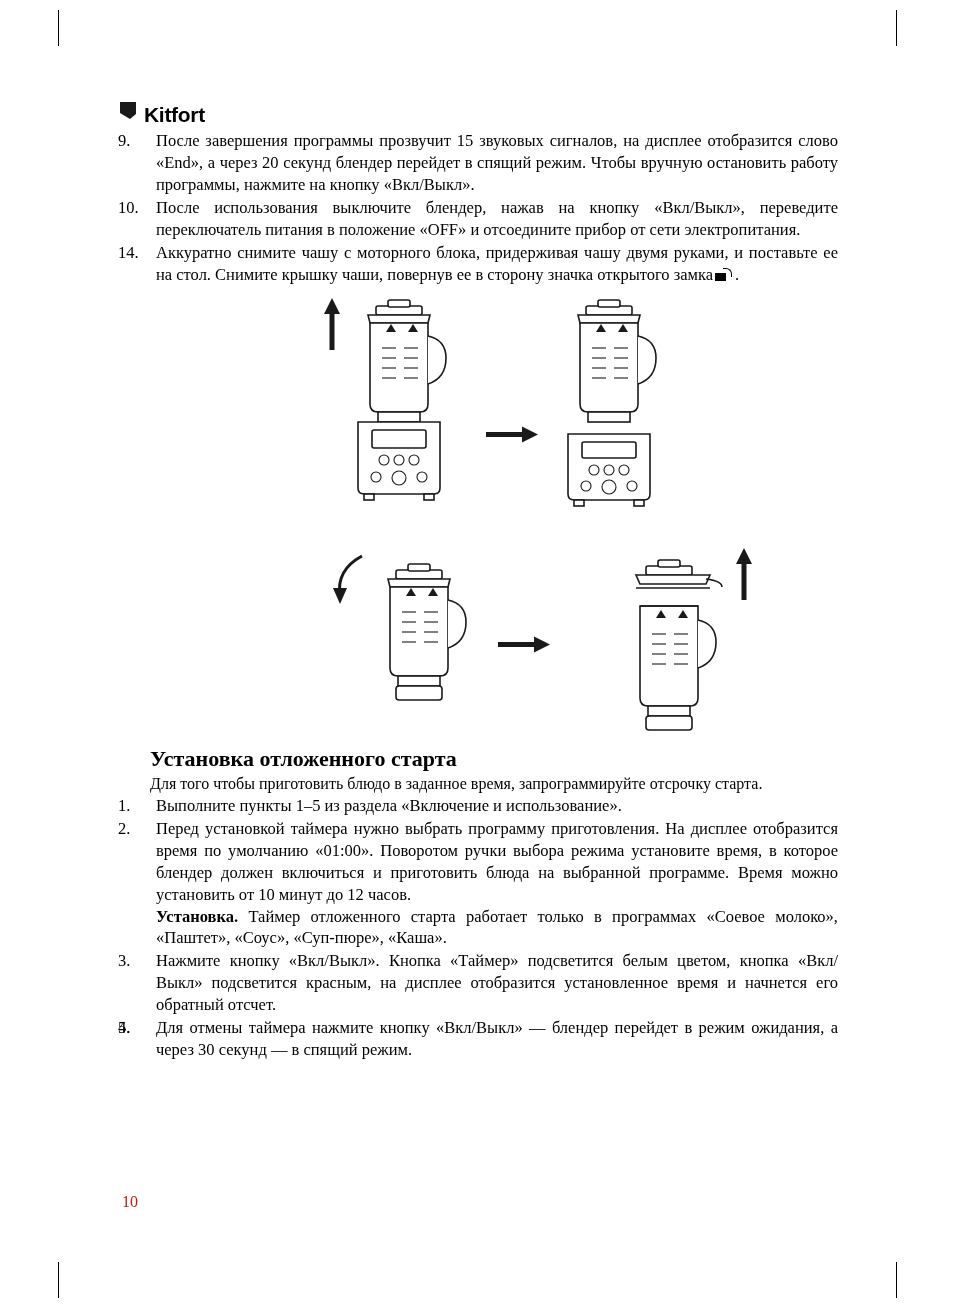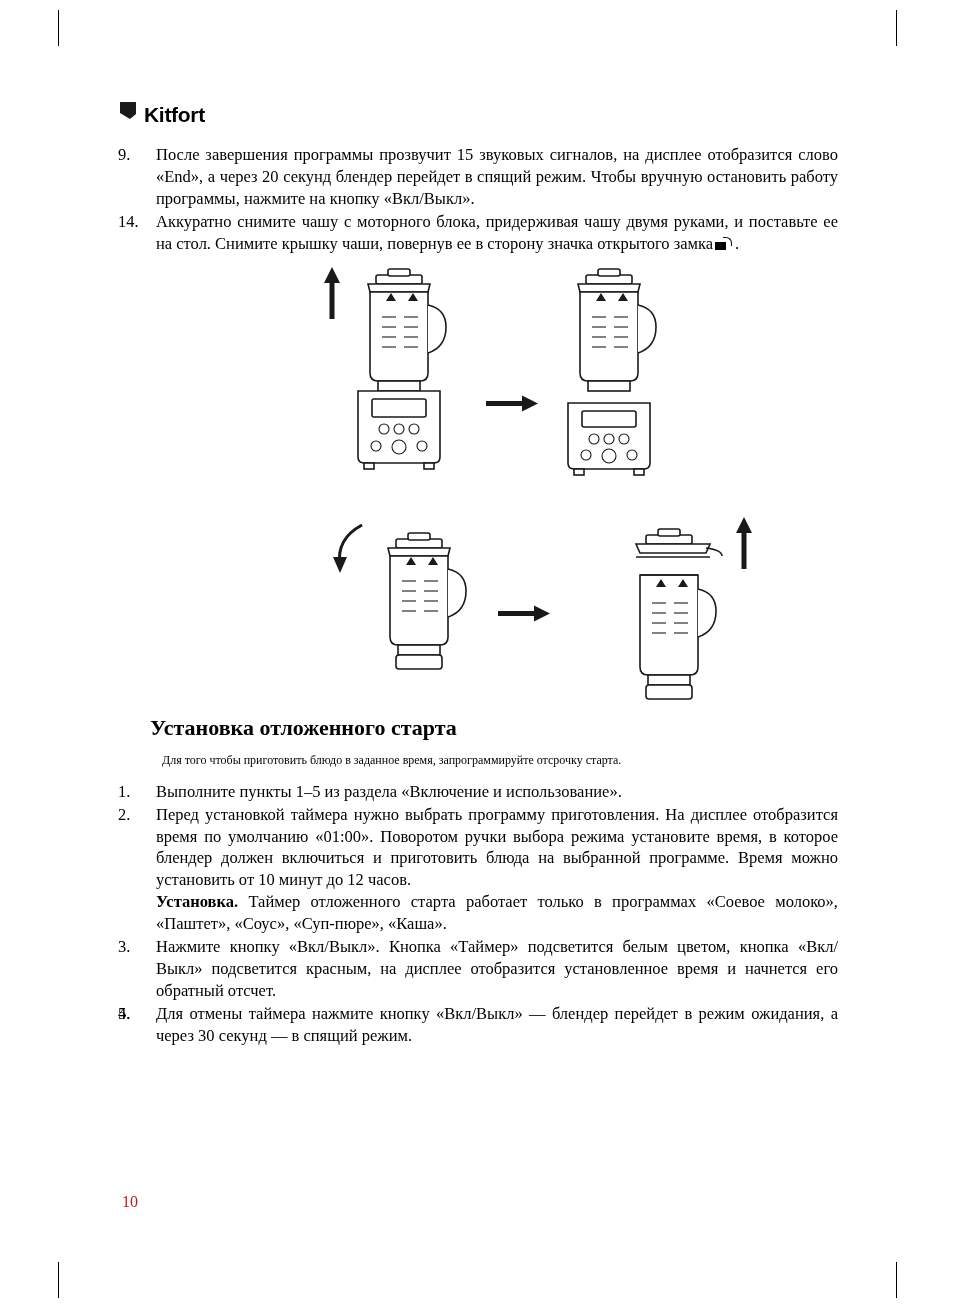--- a/index.html
+++ b/index.html
@@ -31,21 +31,20 @@
     left: 118px;
     top: 100px;
     width: 720px;
   }
 
   
   .logo {
     display: flex;
     align-items: center;
     gap: 4px;
-    margin-bottom: 14px;
   }
   .logo-mark {
     width: 22px;
     height: 30px;
     position: relative;
   }
   .logo-text {
     font-family: "Liberation Sans", sans-serif;
     font-weight: bold;
     font-size: 21px;
@@ -69,25 +68,25 @@
   .li .num {
     position: absolute;
     left: 0;
     top: 0;
     width: 30px;
     text-align: left;
     font-size: 16.5px;
   }
 
   .para {
-    font-size: 12px;
+    font-size: 16px;
     line-height: 1.33;
     text-align: justify;
     text-indent: 32px;
-    margin: 12px;
+    margin: 0;
   }
 
   .section-head {
     font-weight: bold;
     font-size: 22px;
     margin: 0 0 1px 32px;
   }
 
   .lock-icon {
     display: inline-block;
@@ -152,20 +151,24 @@
           <path d="M2 8 L12 8 L12 19 L2 13 Z" fill="#1a1a1a"></path>
         </svg>
       </div>
       <div class="logo-text">Kitfort</div>
     </div>
 
     <ol class="list">
       <li class="li">
         <span class="num">9.</span>
         <span>После завершения программы прозвучит 15 звуковых сигналов, на дисплее отобразится слово «End», а через 20 секунд блендер перейдет в спящий режим. Чтобы вручную остановить работу программы, нажмите на кнопку «Вкл/Выкл».</span>
+      </li>
+      <li class="li">
+        <span class="num">10.</span>
+        <span>После использования выключите блендер, нажав на кнопку «Вкл/Выкл», переведите переключатель питания в положение «OFF» и отсоедините прибор от сети электропитания.</span>
       </li>
       <li class="li">
         <span class="num">14.</span>
         <span>Аккуратно снимите чашу с моторного блока, придерживая чашу двумя руками, и поставьте ее на стол. Снимите крышку чаши, повернув ее в сторону значка открытого замка</span><span class="lock-icon"><span class="body"></span><span class="shackle"></span></span><span>.</span>
       </li>
     </ol>
 
     <div class="figure fig1">
       <svg width="720" height="248" viewBox="0 0 720 248">
         <g fill="none" stroke="#1a1a1a" stroke-width="1.6">

